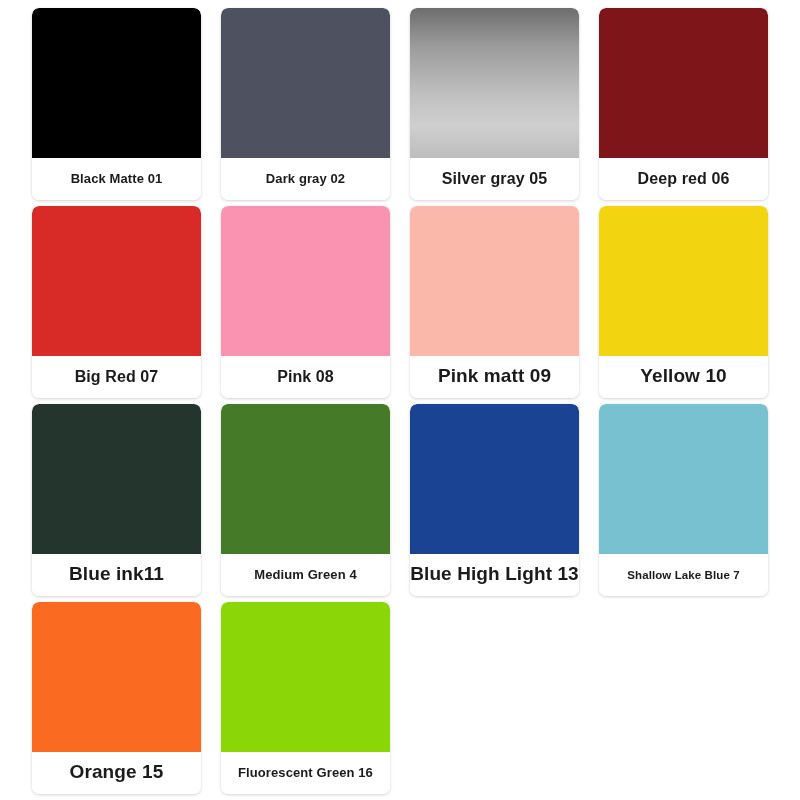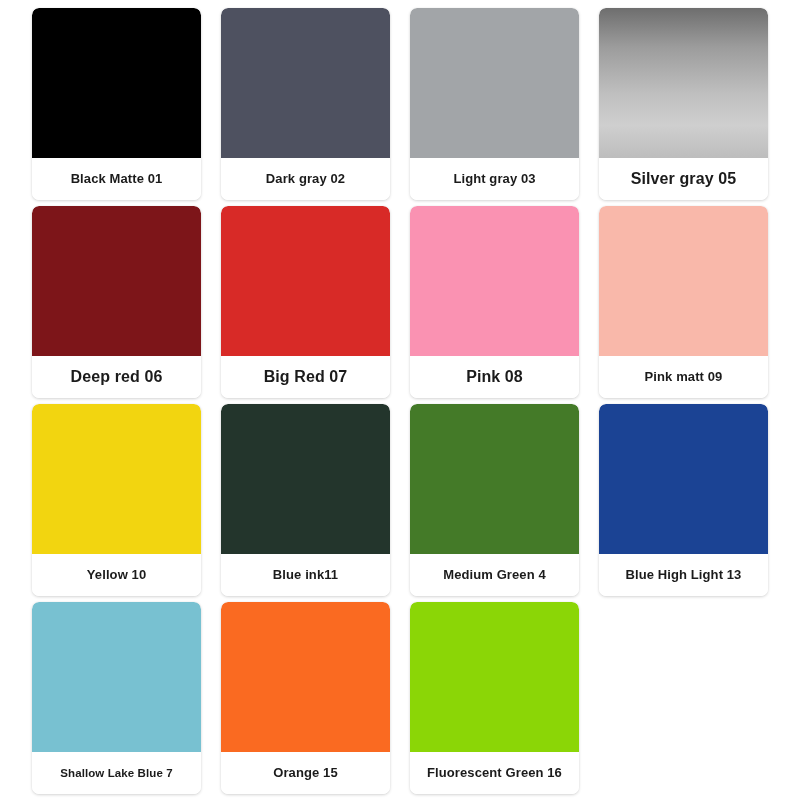--- a/index.html
+++ b/index.html
@@ -49,43 +49,37 @@
     color: #1b1b1b;
     font-weight: bold;
     text-align: center;
     line-height: 1.1;
     letter-spacing: 0.1px;
     white-space: nowrap;
   }
   
   .size-sm  { font-size: 11.5px; }
   .size-md  { font-size: 13px; }
-  .size-lg  { font-size: 13px; }
+  .size-lg  { font-size: 19px; }
   .size-xl  { font-size: 16px; }
 </style>
 </head>
 <body>
 
 <div id="swatch-grid">
     <div class="swatch-card">
       <div class="swatch-color" style="background: rgb(0, 0, 0);"></div>
       <div class="swatch-label-bar">
         <span class="swatch-label size-md">Black Matte 01</span>
       </div>
     </div>
     <div class="swatch-card">
       <div class="swatch-color" style="background: rgb(78, 81, 96);"></div>
       <div class="swatch-label-bar">
         <span class="swatch-label size-md">Dark gray 02</span>
-      </div>
-    </div>
-    <div class="swatch-card">
-      <div class="swatch-color" style="background: rgb(162, 165, 168);"></div>
-      <div class="swatch-label-bar">
-        <span class="swatch-label size-md">Light gray 03</span>
       </div>
     </div>
     <div class="swatch-card">
       <div class="swatch-color" style="background: linear-gradient(rgb(110, 110, 110) 0%, rgb(156, 156, 156) 26%, rgb(192, 192, 192) 58%, rgb(207, 207, 207) 78%, rgb(189, 189, 189) 100%);"></div>
       <div class="swatch-label-bar">
         <span class="swatch-label size-xl">Silver gray 05</span>
       </div>
     </div>
     <div class="swatch-card">
       <div class="swatch-color" style="background: rgb(125, 21, 25);"></div>

